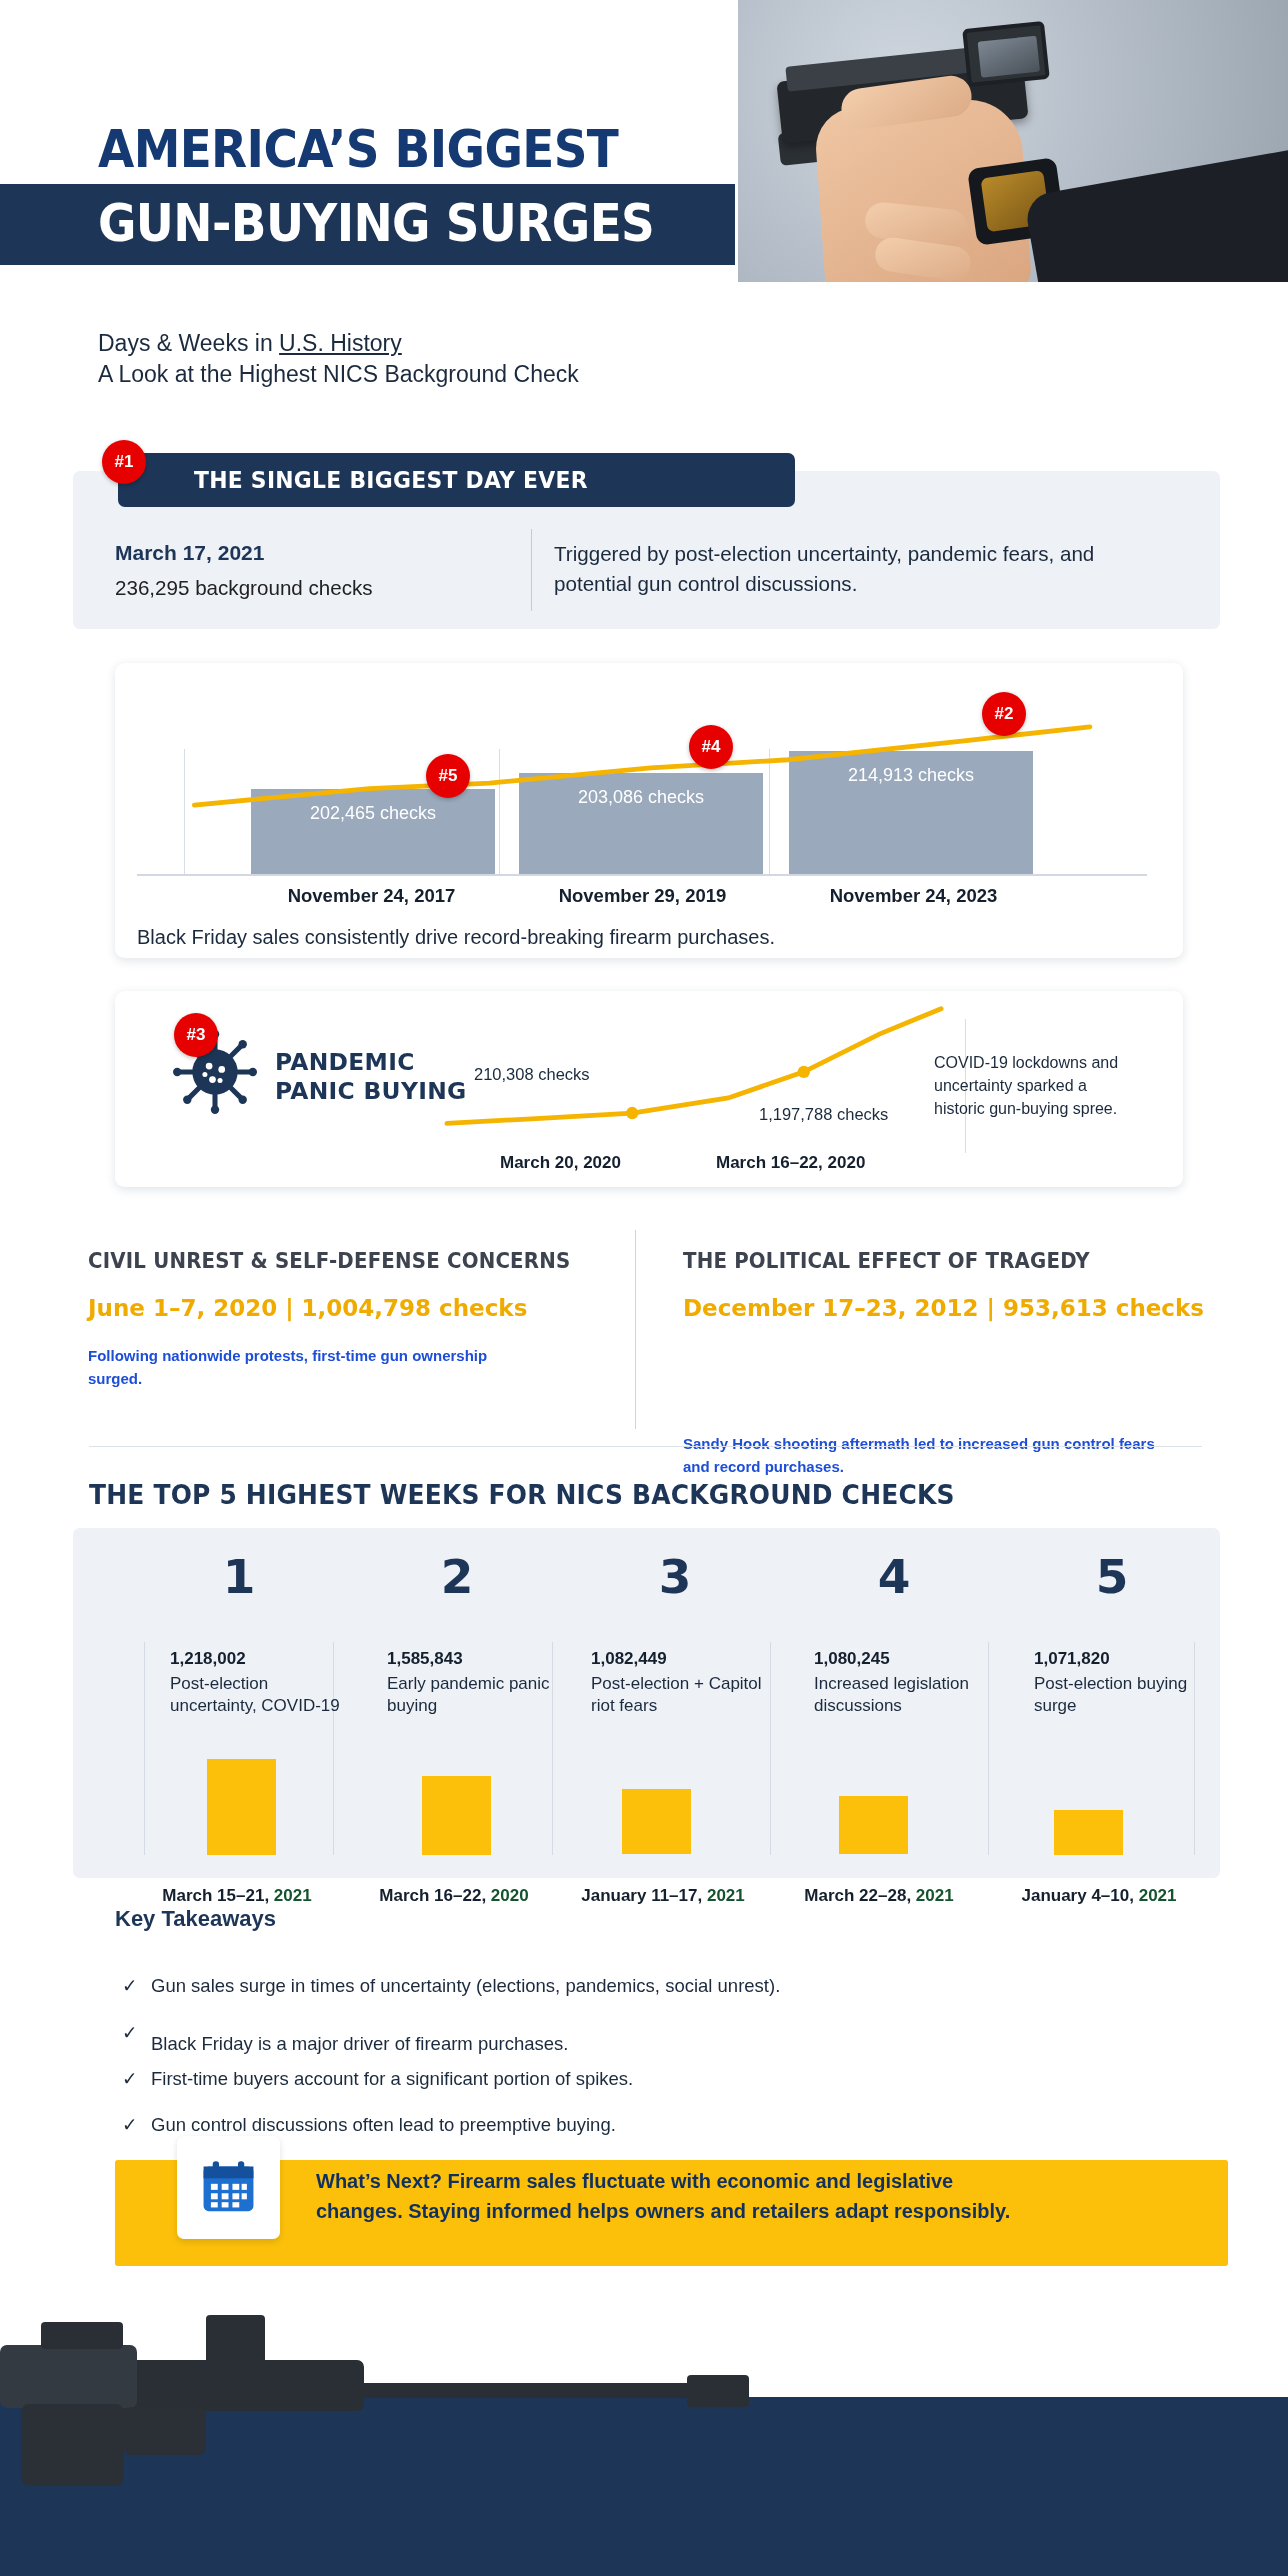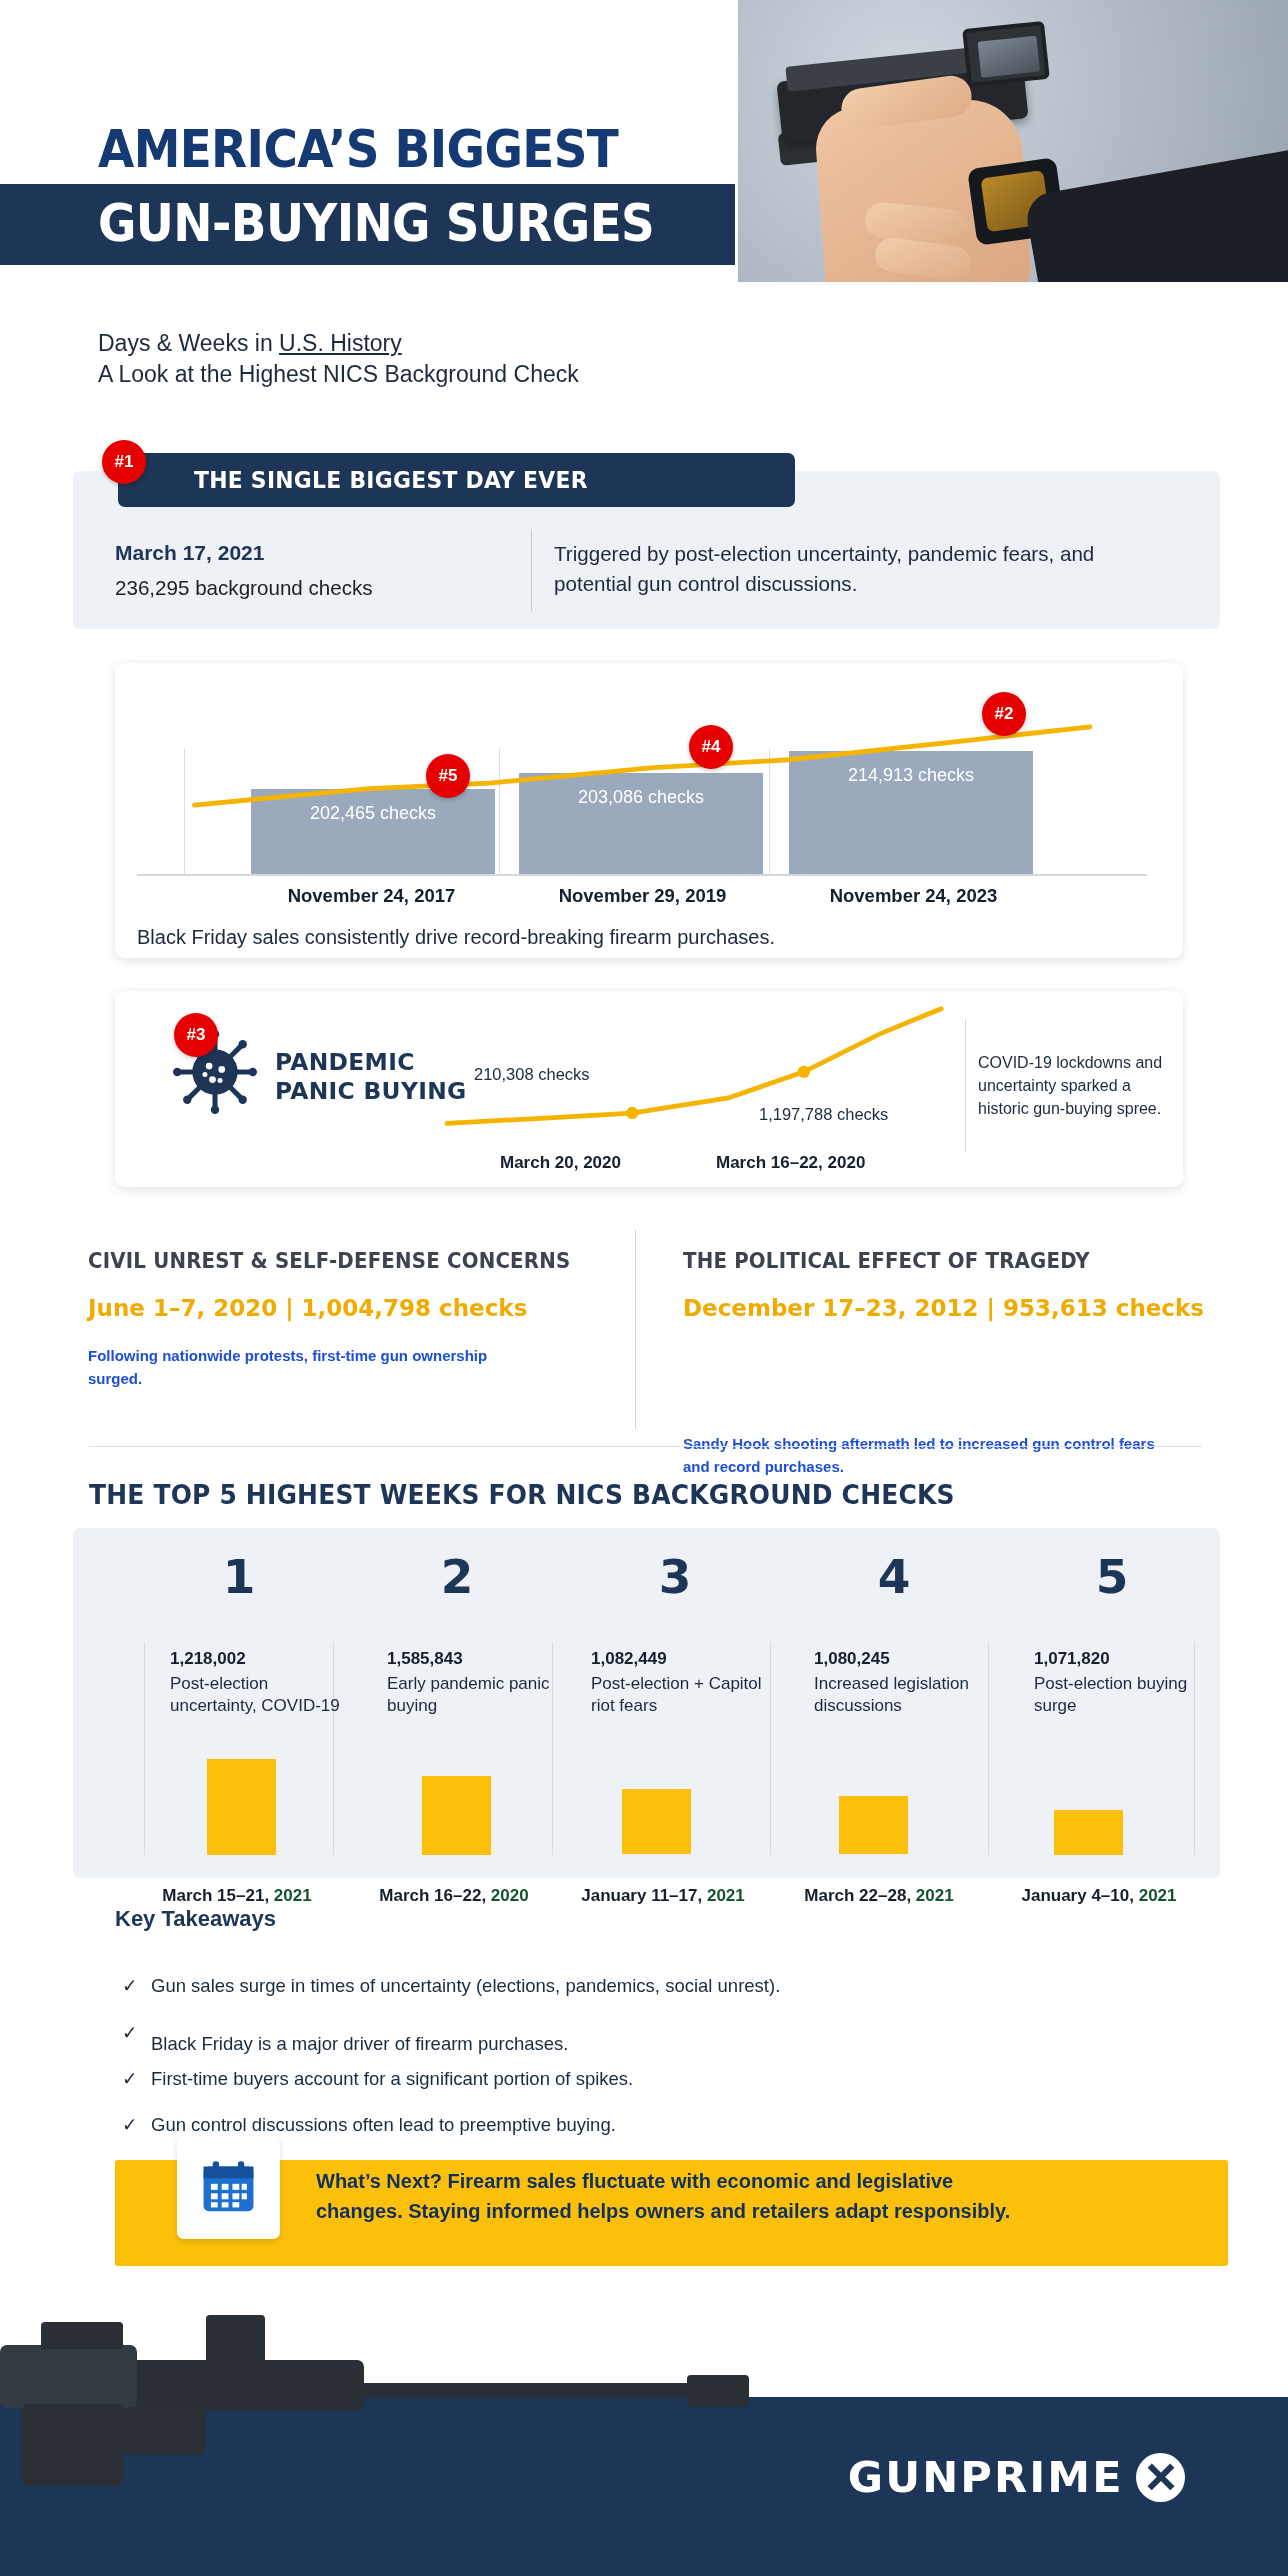--- a/index.html
+++ b/index.html
@@ -298,21 +298,21 @@
     letter-spacing: 0.3px;
   }
   .p-div {
     position: absolute;
     left: 965px; top: 1019px;
     width: 1.4px; height: 134px;
     background: #d7dde6;
   }
   .p-desc {
     position: absolute;
-    left: 978px; top: 1051px;
+    left: 934px; top: 1051px;
     width: 185px;
     font-size: 16px;
     line-height: 1.45;
     color: #1b2a3d;
   }
   .p-val {
     position: absolute;
     font-size: 16.5px;
     color: #1b2a3d;
   }
@@ -747,19 +747,15 @@
     <div class="rf-barrel" style="left:357px; top:89px; width:385px; height:15px;"></div>
     <div class="rf-barrel" style="left:687px; top:81px; width:62px; height:32px; border-radius:4.1px;"></div>
     <div class="rf-barrel" style="left:103px; top:66px; width:261px; height:51px; border-radius:6.9px;"></div>
     <div class="rf-barrel" style="left:0px; top:51px; width:137px; height:63px; border-radius:6.9px; background:#343a41;"></div>
     <div class="rf-barrel" style="left:206px; top:20.6px; width:59px; height:52px; background:#2a2f35; border-radius:4.1px;"></div>
     <div class="rf-barrel" style="left:41px; top:27.5px; width:82px; height:27.5px; background:#2a2f35; border-radius:4.1px;"></div>
     <div class="rf-barrel" style="left:20.6px; top:110px; width:103px; height:82px; background:#2b3036; border-radius:8.2px;"></div>
     <div class="rf-barrel" style="left:124px; top:113px; width:82px; height:48px; background:#2b3036; border-radius:6.9px;"></div>
   </div>
 
-  <div class="brand">
-    <span>GUNPRIME</span>
-    <span class="brand-mark"></span>
-  </div>
 
 </div>
 
 
 </body></html>

